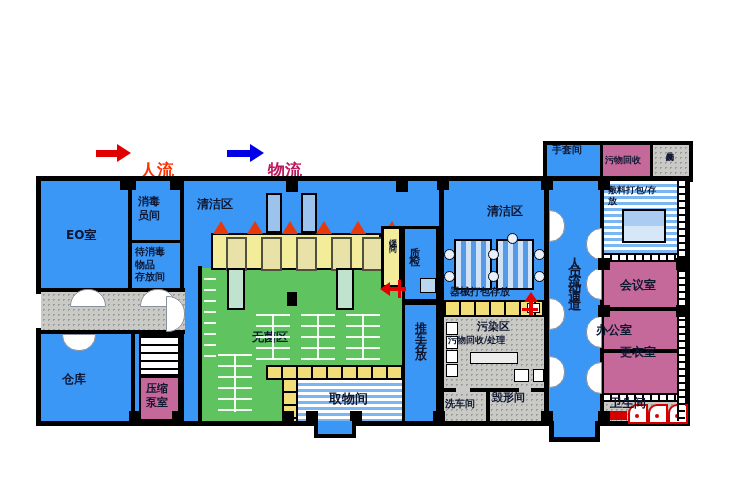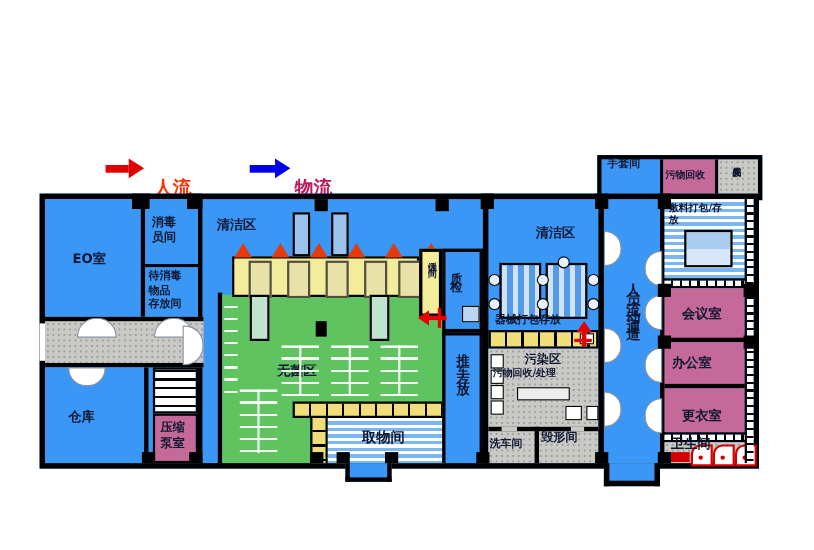--- a/index.html
+++ b/index.html
@@ -190,23 +190,23 @@
   <div class="abs bstripe" style="left:604px;top:181px;width:73px;height:72px;"></div>
   <div class="lbl s9" style="left:608px;top:185px;">
     <span>敷料打包/存</span>
     <span>放</span>
   </div>
   <div class="abs" style="left:622px;top:209px;width:44px;height:34px;border:2px solid #000;background:linear-gradient(to bottom,#A9CCF0 0 50%,#D6E8F8 50%);"></div>
   <div class="abs hatchV" style="left:604px;top:253px;width:81px;height:9px;"></div>
   <div class="abs pink" style="left:604px;top:262px;width:73px;height:49px;border-bottom:4px solid #000;"></div>
   <div class="lbl" style="left:620px;top:278px;">会议室</div>
   <div class="abs pink" style="left:604px;top:311px;width:73px;height:42px;border-bottom:4px solid #000;"></div>
-  <div class="lbl" style="left:611px;top:323px;">办公室</div>
+  <div class="lbl" style="left:596px;top:323px;">办公室</div>
   <div class="abs pink" style="left:604px;top:353px;width:73px;height:40px;"></div>
-  <div class="lbl" style="left:620px;top:371px;">更衣室</div>
+  <div class="lbl" style="left:620px;top:345px;">更衣室</div>
   <div class="abs hatchV" style="left:604px;top:393px;width:81px;height:9px;"></div>
   <div class="abs graytex" style="left:604px;top:402px;width:81px;height:19px;"></div>
   <div class="lbl" style="left:610px;top:396px;z-index:3;">卫生间</div>
   <div class="stall" style="left:628px;top:404px;"></div>
   <div class="stall" style="left:648px;top:404px;"></div>
   <div class="stall" style="left:668px;top:404px;"></div>
   <div class="abs" style="left:605px;top:411px;width:22px;height:9px;background:#D40000;"></div>
   <div class="abs hatchH" style="left:677px;top:181px;width:8px;height:240px;"></div>
 
   <div class="pillar" style="left:120px;top:176px;width:16px;height:14px;"></div>

